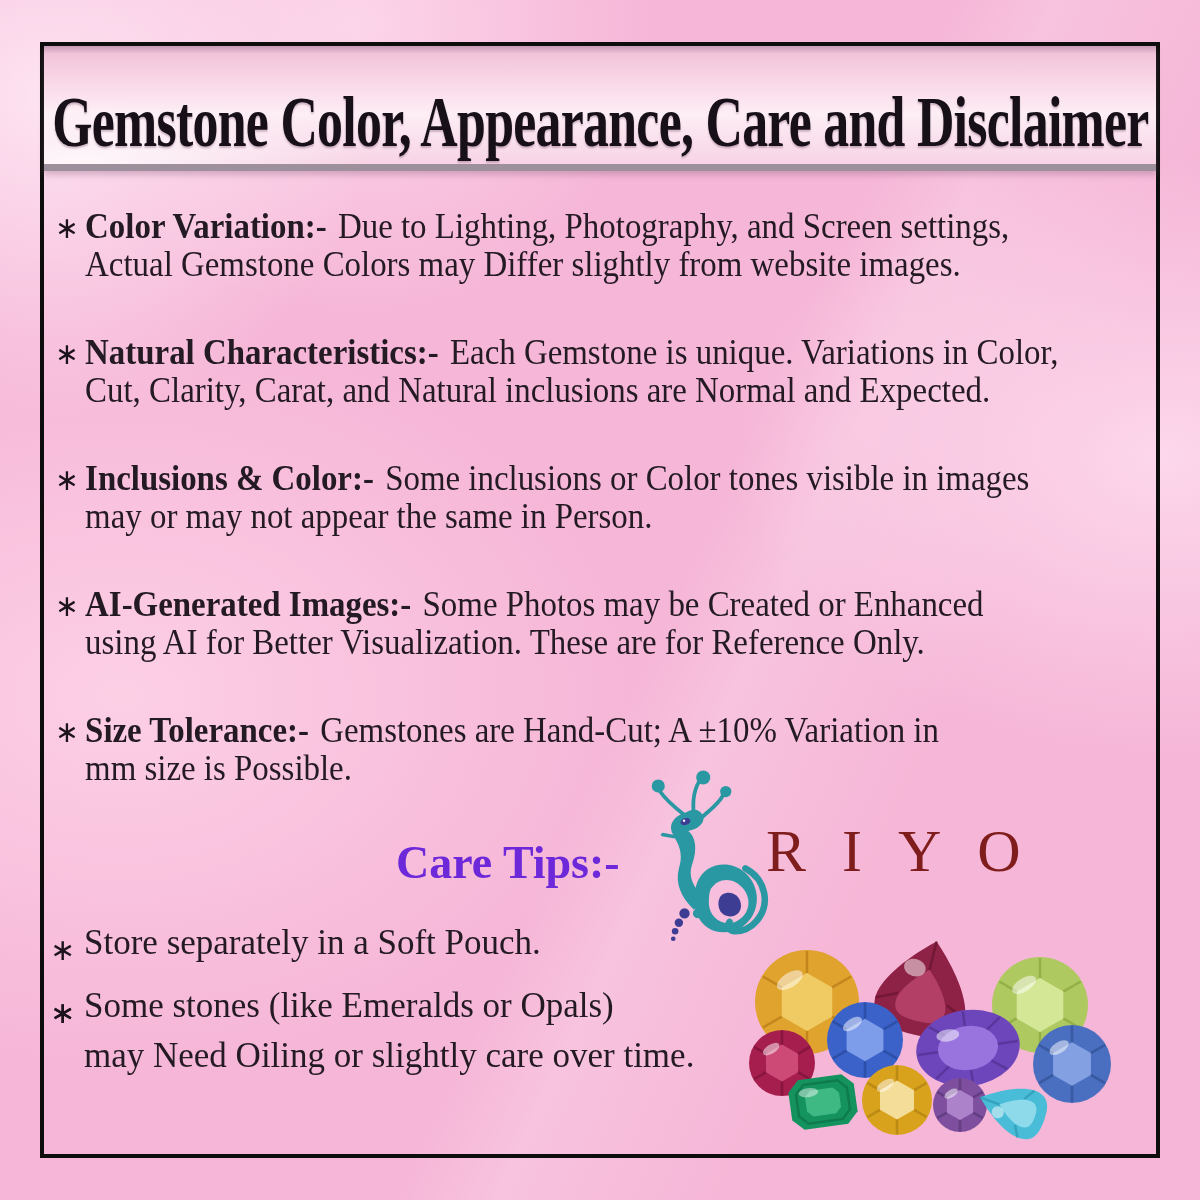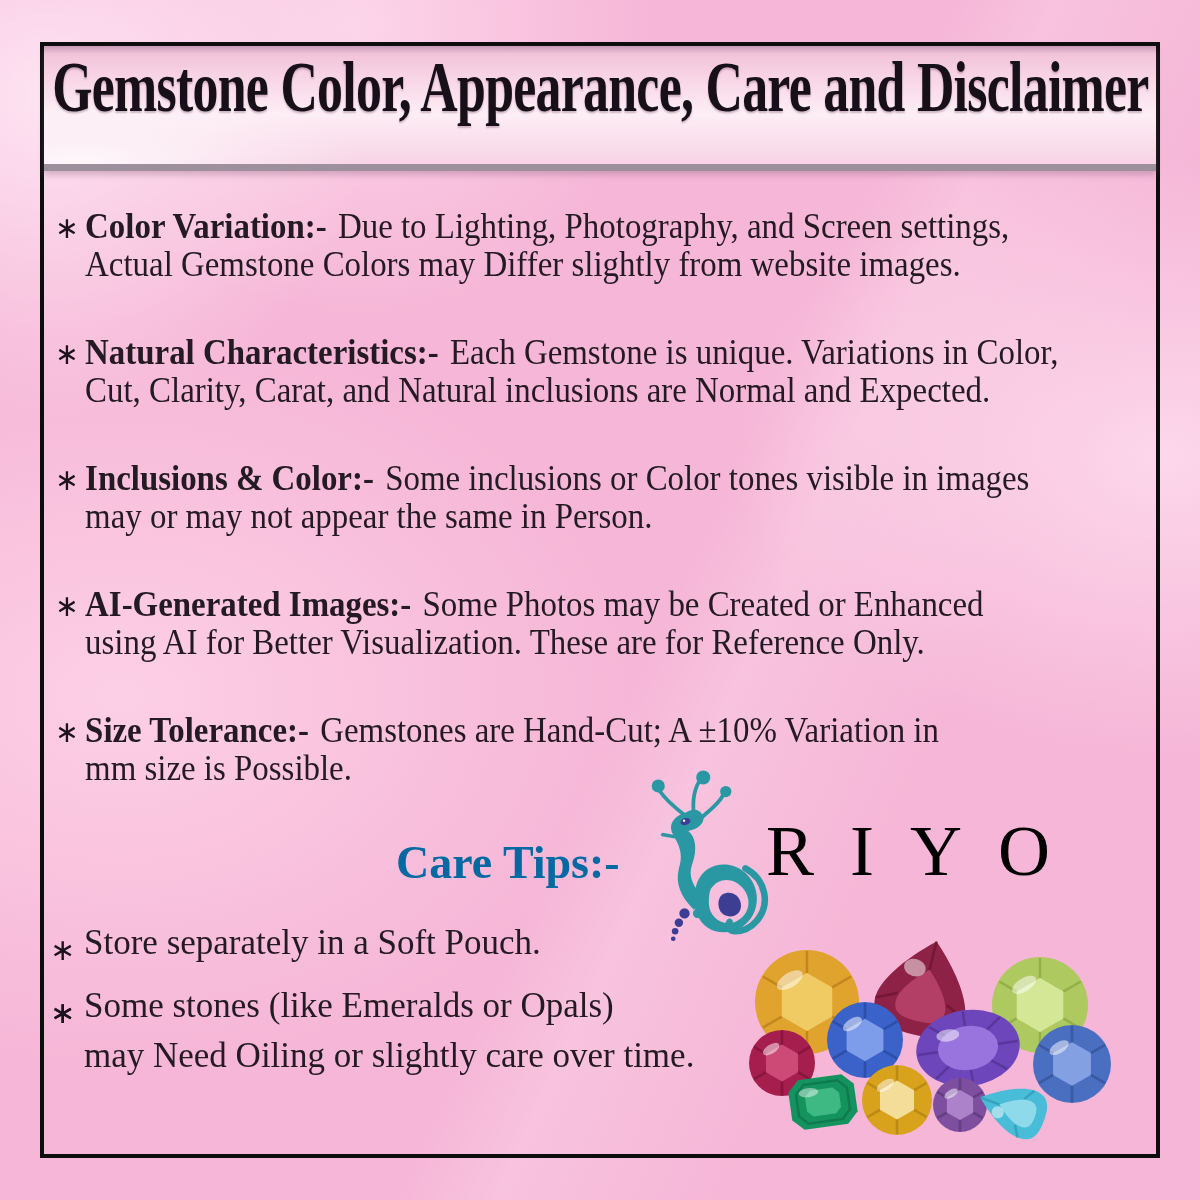--- a/index.html
+++ b/index.html
@@ -18,46 +18,46 @@
     position:absolute;left:40px;top:42px;width:1112px;height:1108px;
     border:4px solid #0d0d0d;
   }
   .band{
     position:absolute;left:0;top:0;right:0;height:118px;
     background:
       radial-gradient(ellipse 420px 90px at 3% 100%, rgba(255,255,255,.85), rgba(255,255,255,0) 70%),
       linear-gradient(180deg,#c79ab5 0,#f2c4da 8px,#f9d9e8 32%,#fdeef5 58%,#f7d3e5 100%);
     border-bottom:7px solid #9e8f9d;
     box-shadow:0 4px 6px rgba(140,95,125,.35);
-    display:flex;align-items:flex-start;justify-content:center;
+    display:flex;align-items:flex-end;justify-content:center;
   }
   .band h1{
     margin:0;font-size:72px;font-weight:bold;color:#171019;white-space:nowrap;
     transform:scaleX(.72);transform-origin:center;
     letter-spacing:-1px;text-shadow:0 2px 2px rgba(120,80,110,.35);
   }
   .disclaimers{
     position:absolute;left:11px;top:162px;width:1180px;margin:0;padding:0;list-style:none;
     transform:scaleX(.94);transform-origin:0 0;
     font-size:35px;line-height:38px;color:#231a23;
   }
   .disclaimers li{position:relative;padding-left:32px;margin-bottom:50px;}
   .marker{
     position:absolute;left:0;top:1px;font-family:"DejaVu Sans",sans-serif;
     font-size:30px;color:#1c131c;
   }
   .disc-label{font-weight:bold;margin-right:12px;}
   .disc-text{white-space:pre-line;}
   .care-heading{
     position:absolute;left:352px;top:790px;margin:0;
-    font-size:46px;font-weight:bold;color:#0369a1;
+    font-size:46px;font-weight:bold;color:#6d28d9;
   }
   .brand-word{
     position:absolute;left:722px;top:762px;margin:0;
-    font-size:72px;line-height:86px;font-weight:normal;color:#000000;letter-spacing:36px;
+    font-size:60px;line-height:86px;font-weight:normal;color:#7f1d1d;letter-spacing:36px;
   }
   .peacock{position:absolute;left:588px;top:714px;}
   .care-list{
     position:absolute;left:6px;top:872px;width:700px;margin:0;padding:0;list-style:none;
     font-size:35px;line-height:50px;color:#231a23;
   }
   .care-list li{position:relative;padding-left:34px;margin-bottom:13px;}
   .care-list .marker{top:7px;}
   .care-text{white-space:pre-line;}
   .gems{position:absolute;left:691px;top:882px;}

